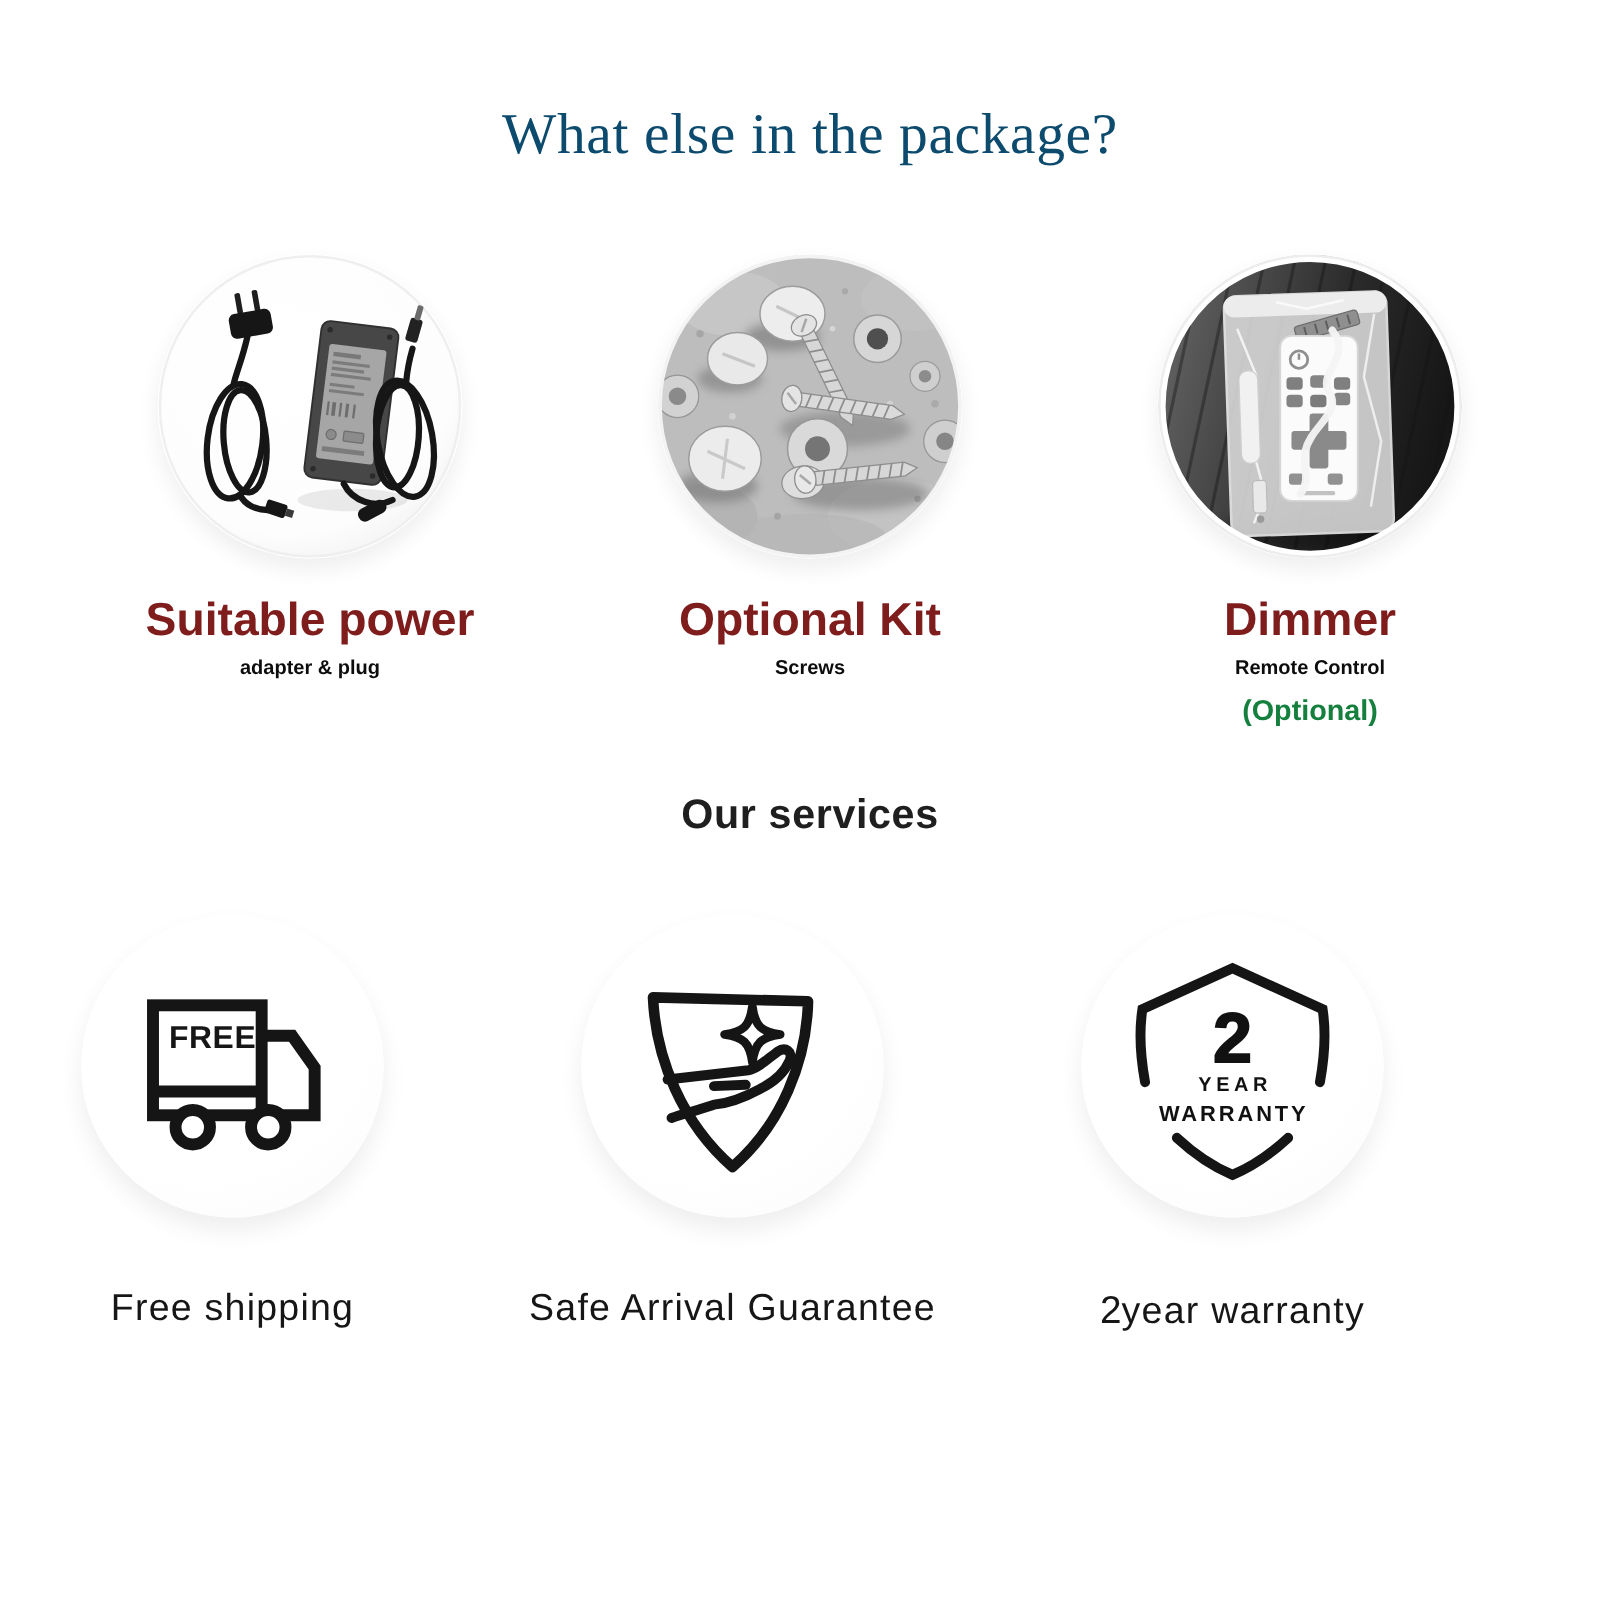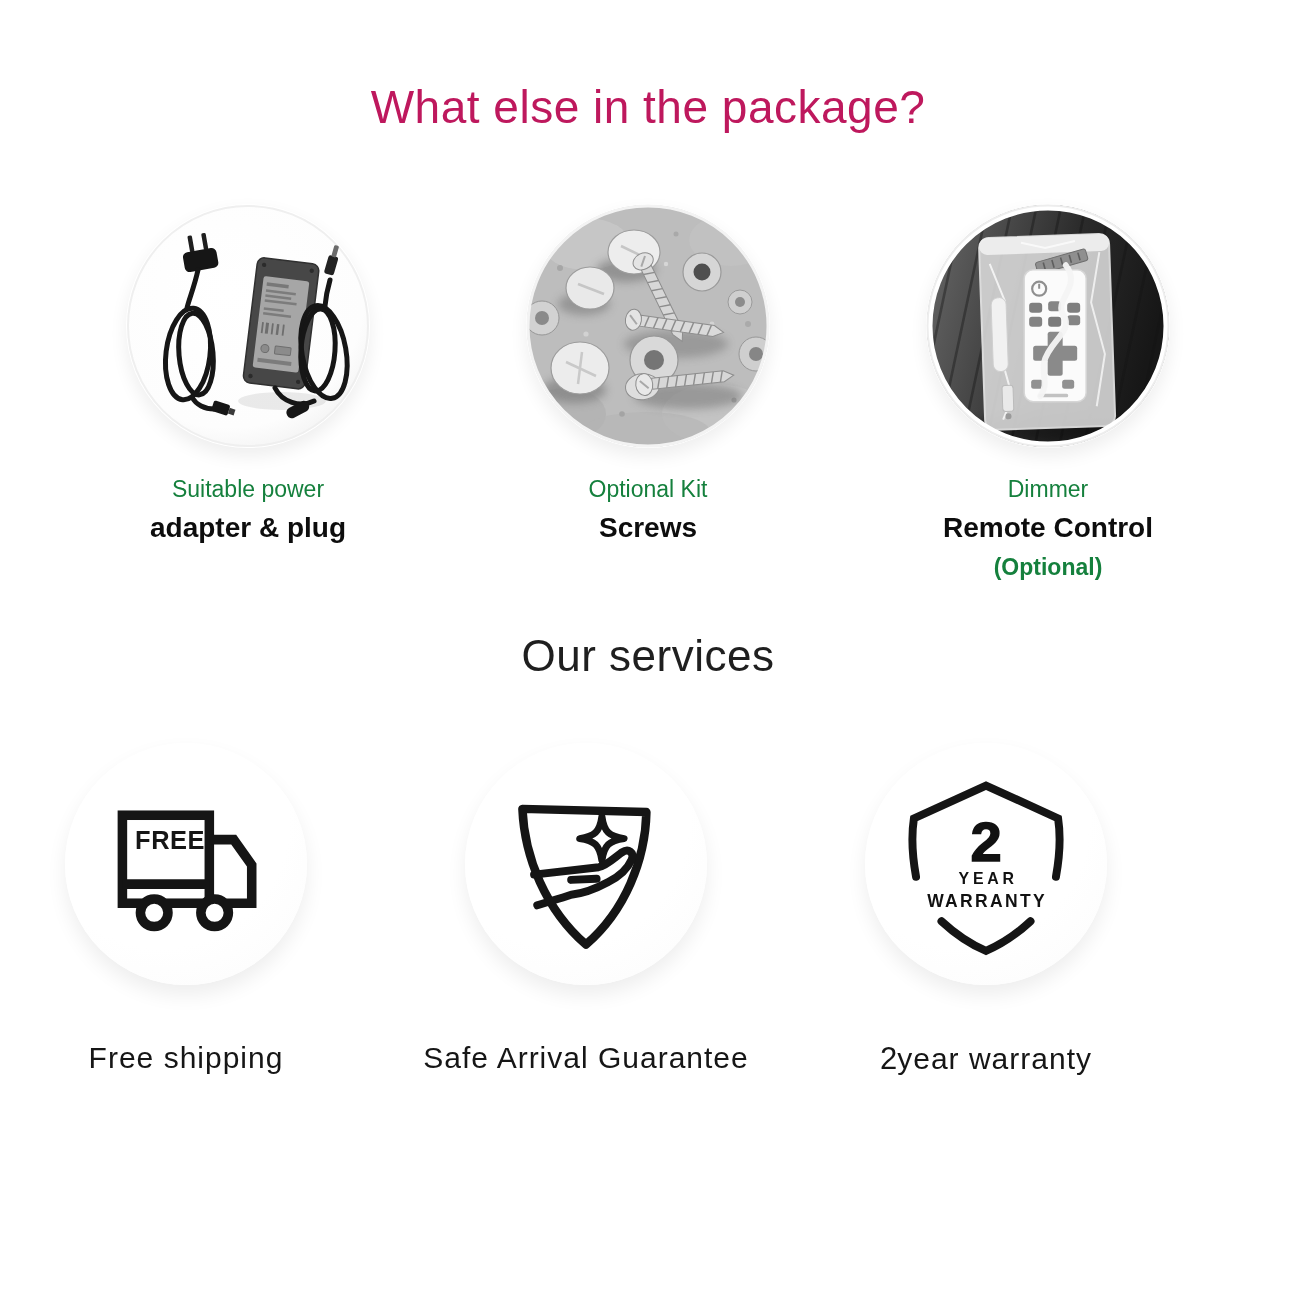--- a/index.html
+++ b/index.html
@@ -3,36 +3,36 @@
 <meta charset="utf-8">
 <style>
   html,body{margin:0;padding:0;background:#ffffff;}
   .page{
     width:1296px;height:1296px;margin:0 auto;position:relative;
     background:#ffffff;overflow:hidden;
     font-family:"Liberation Sans", sans-serif;color:#1c1c1c;
   }
   .main-title{
     margin:0;padding-top:80px;text-align:center;
-    font-size:46px;font-weight:400;letter-spacing:0.5px;color:#be185d;
+    font-size:46px;font-weight:400;letter-spacing:0.5px;color:#0c4a6e;font-family:Liberation Serif, serif;
   }
   .items-row{display:flex;justify-content:center;gap:28px;margin-top:70px;}
   .col{width:372px;display:flex;flex-direction:column;align-items:center;}
   .photo-circle{
     width:244px;height:244px;border-radius:50%;overflow:hidden;
     box-shadow:0 8px 18px rgba(0,0,0,0.07);
     background:#ffffff;
   }
   .photo-circle svg{display:block;width:244px;height:244px;}
-  .item-title{font-size:23px;font-weight:400;color:#15803d;margin-top:30px;line-height:1;}
-  .item-subtitle{font-size:28px;font-weight:700;color:#0d0d0d;margin-top:13px;line-height:1;}
+  .item-title{font-size:37px;font-weight:700;color:#7f1d1d;margin-top:30px;line-height:1;}
+  .item-subtitle{font-size:16px;font-weight:700;color:#0d0d0d;margin-top:13px;line-height:1;}
   .item-note{font-size:23px;font-weight:700;color:#15803d;margin-top:14px;line-height:1;}
   .services-title{
     margin:52px 0 0;text-align:center;
-    font-size:44px;font-weight:400;letter-spacing:0.5px;color:#1f1f1f;
+    font-size:33px;font-weight:700;letter-spacing:0.5px;color:#1f1f1f;
   }
   .services-row{display:flex;justify-content:flex-start;gap:28px;margin-top:62px;}
   .icon-circle{
     width:242px;height:242px;border-radius:50%;
     background:radial-gradient(circle at 40% 32%, #ffffff 58%, #fdfdfd 78%, #f3f3f3 92%, #e9e9e9 100%);
     box-shadow:0 10px 20px rgba(0,0,0,0.07);
     display:flex;align-items:center;justify-content:center;
   }
   .icon-circle svg{display:block;width:212px;height:212px;}
   .service-label{margin-top:58px;font-size:30px;font-weight:400;letter-spacing:1px;color:#161616;line-height:1;}

